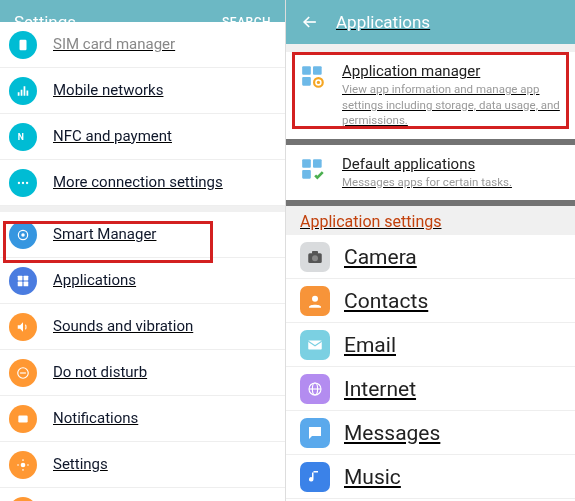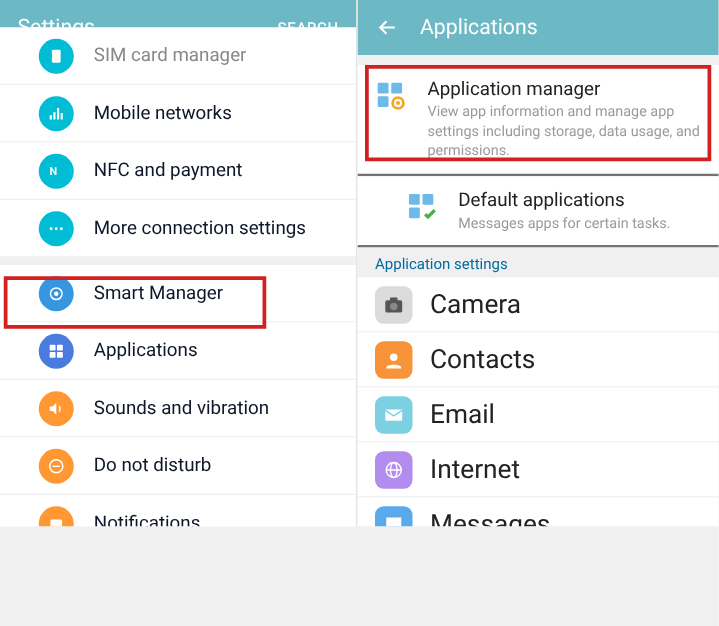--- a/index.html
+++ b/index.html
@@ -6,23 +6,24 @@
   body {
     font-family: -apple-system, BlinkMacSystemFont, "Segoe UI", Roboto, sans-serif;
     background: #f0f0f0;
     width: 575px;
     height: 501px;
     overflow: hidden;
     display: flex;
   }
   .panel {
     background: #f5f5f5;
-    height: 421px;
+    height: 501px;
     overflow: hidden;
     position: relative;
+    text-decoration: underline;
   }
   .panel-left { width: 286px; border-right: 1px solid #ddd; }
   .panel-right { width: 289px; }
   .header {
     background: #6cb8c4;
     color: #fff;
     height: 44px;
     display: flex;
     align-items: center;
     padding: 0 14px;
@@ -37,21 +38,21 @@
   }
   .header .back-arrow {
     margin-right: 16px;
     display: inline-flex;
   }
   .list { background: #fff; }
   .row {
     display: flex;
     align-items: center;
     min-height: 46px;
-    padding: 6px 31px;
+    padding: 6px 9px;
     border-bottom: 1px solid #eee;
     background: #fff;
     position: relative;
   }
   .row .icon-circle {
     width: 28px;
     height: 28px;
     border-radius: 50%;
     display: flex;
     align-items: center;
@@ -69,43 +70,42 @@
     position: absolute;
     border: 3px solid #d32020;
     pointer-events: none;
     z-index: 10;
   }
   
   .card {
     display: flex;
     padding: 10px 14px;
     background: #fff;
-    border-bottom: 2px solid #737373;
-    justify-content: center;
+    border-bottom: 6px solid #737373;
   }
   .card .card-icon {
     width: 28px;
     height: 28px;
     margin-right: 14px;
     flex-shrink: 0;
     margin-top: 2px;
   }
   .card .card-text .card-title {
     font-size: 15px;
     color: #222;
     margin-bottom: 2px;
   }
   .card .card-text .card-sub {
     font-size: 11.5px;
     color: #9a9a9a;
     line-height: 1.35;
   }
   .section-header {
-    font-size: 12px;
-    color: #0369a1;
+    font-size: 16px;
+    color: #c2410c;
     padding: 6px 14px 4px;
     background: #f0f0f0;
   }
   .app-row {
     display: flex;
     align-items: center;
     height: 44px;
     padding: 0 14px;
     background: #fff;
     border-bottom: 1px solid #eee;

